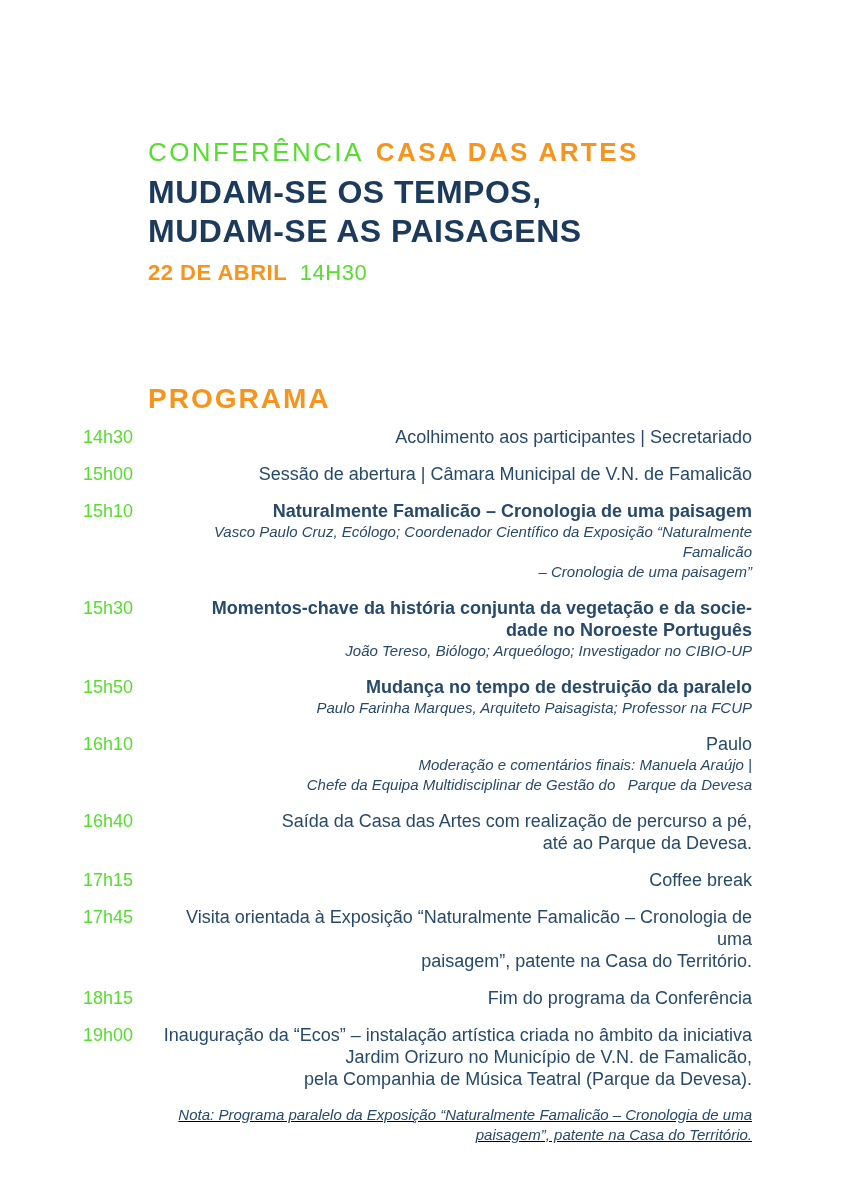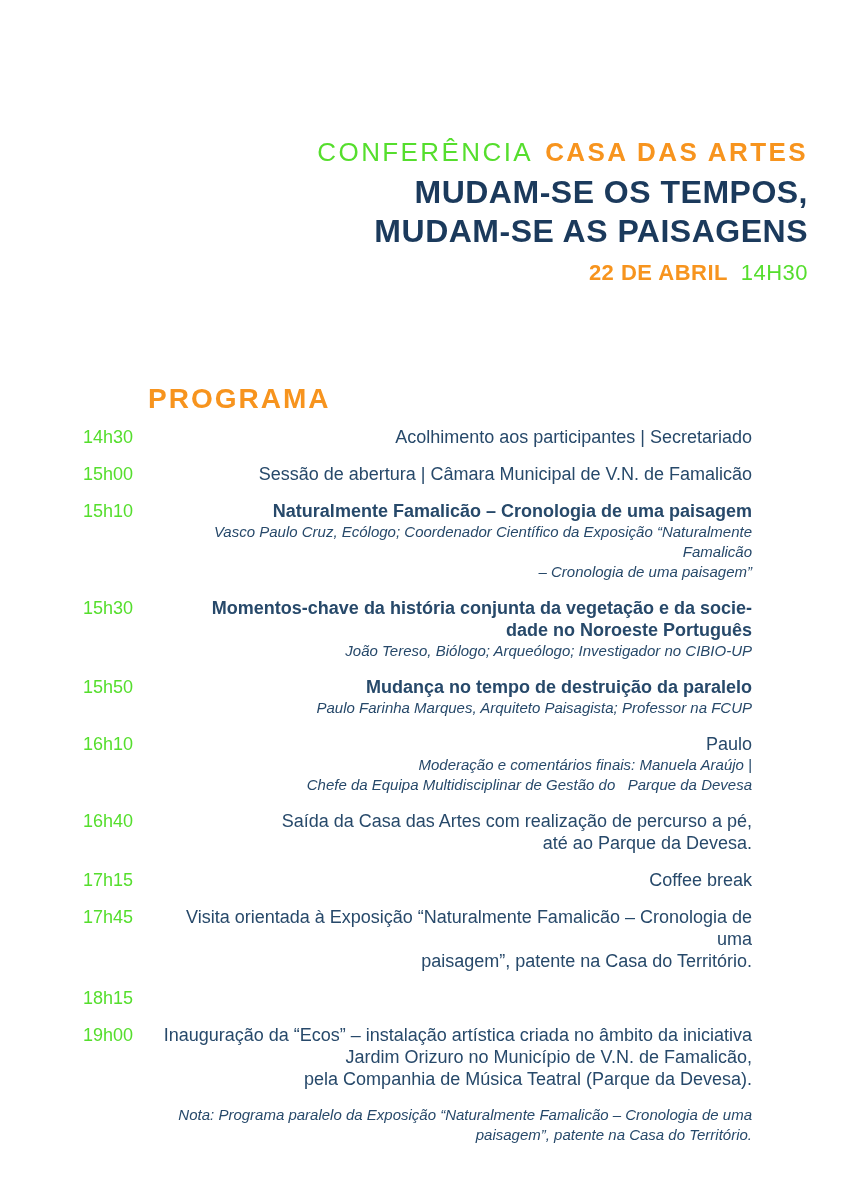--- a/index.html
+++ b/index.html
@@ -15,41 +15,41 @@
   .page{
     position:relative;
     width:849px;
     height:1200px;
     background:var(--background);
     margin:0 auto;
     overflow:hidden;
   }
 
   
-  .header{position:absolute;left:148px;top:139px;width:660px;text-align:right;}
+  .header{position:absolute;left:148px;top:139px;width:660px;}
   .kicker{font-size:26px;line-height:26px;letter-spacing:2.4px;white-space:nowrap;margin-bottom:8px;}
   .kicker-conf{color:var(--green);font-weight:400;}
   .kicker-venue{color:var(--orange);font-weight:700;margin-left:4px;}
   .title{font-size:32px;line-height:39px;font-weight:700;letter-spacing:0.5px;color:var(--navy-title);}
   .title-line{display:block;white-space:nowrap;}
   .dateline{margin-top:8px;font-size:22px;line-height:27px;letter-spacing:0.5px;white-space:nowrap;}
   .date-part{color:var(--orange);font-weight:800;}
   .clock-part{color:var(--green);font-weight:400;margin-left:6px;}
 
   
   .program{position:absolute;left:0;top:385px;width:849px;}
   .prog-heading{margin:0 0 13px 148px;font-size:28px;line-height:28px;letter-spacing:2px;font-weight:600;color:var(--orange);}
   .items{width:849px;}
   .item{display:flex;align-items:flex-start;margin-bottom:15px;}
   .time-col{flex:0 0 64px;margin-left:83px;font-size:18px;line-height:22px;color:var(--green);}
   .content{width:605px;font-size:18px;line-height:22px;color:var(--navy-text);text-align:right;}
   .line{white-space:pre-wrap;}
   .line.bold{font-weight:700;}
   .speaker{font-style:italic;font-size:15px;line-height:20px;white-space:pre-wrap;color:var(--navy-text);}
-  .item.note{margin-top:3px;}
+  .item.note{margin-top:3px;text-decoration:underline;}
 </style>
 </head>
 <body>
 
 <div class="page">
 
   <header class="header">
     <div class="kicker">
       <span class="kicker-conf">CONFERÊNCIA</span>
       <span class="kicker-venue">CASA DAS ARTES</span>
@@ -136,20 +136,23 @@
       <div class="item">
         <div class="time-col">17h45</div>
         <div class="content">
           <div class="line">Visita orientada à Exposição “Naturalmente Famalicão – Cronologia de uma</div>
           <div class="line">paisagem”, patente na Casa do Território.</div>
         </div>
       </div>
 
       <div class="item">
         <div class="time-col">18h15</div>
+        <div class="content">
+          <div class="line">Fim do programa da Conferência</div>
+        </div>
       </div>
 
       <div class="item">
         <div class="time-col">19h00</div>
         <div class="content">
           <div class="line">Inauguração da “Ecos” – instalação artística criada no âmbito da iniciativa</div>
           <div class="line">Jardim Orizuro no Município de V.N. de Famalicão,</div>
           <div class="line">pela Companhia de Música Teatral (Parque da Devesa).</div>
         </div>
       </div>

